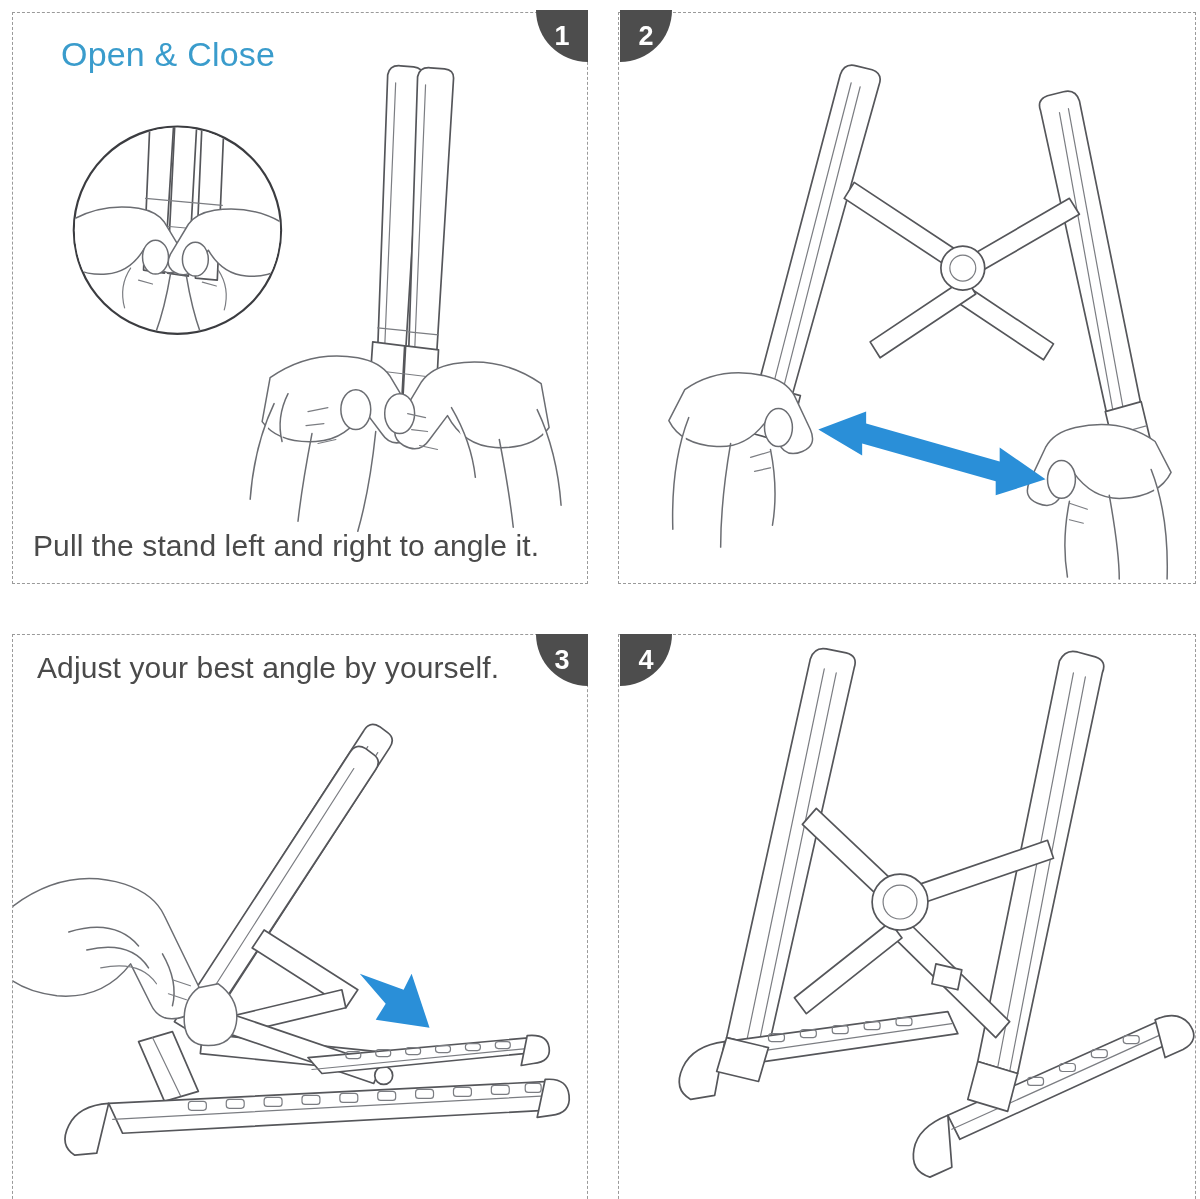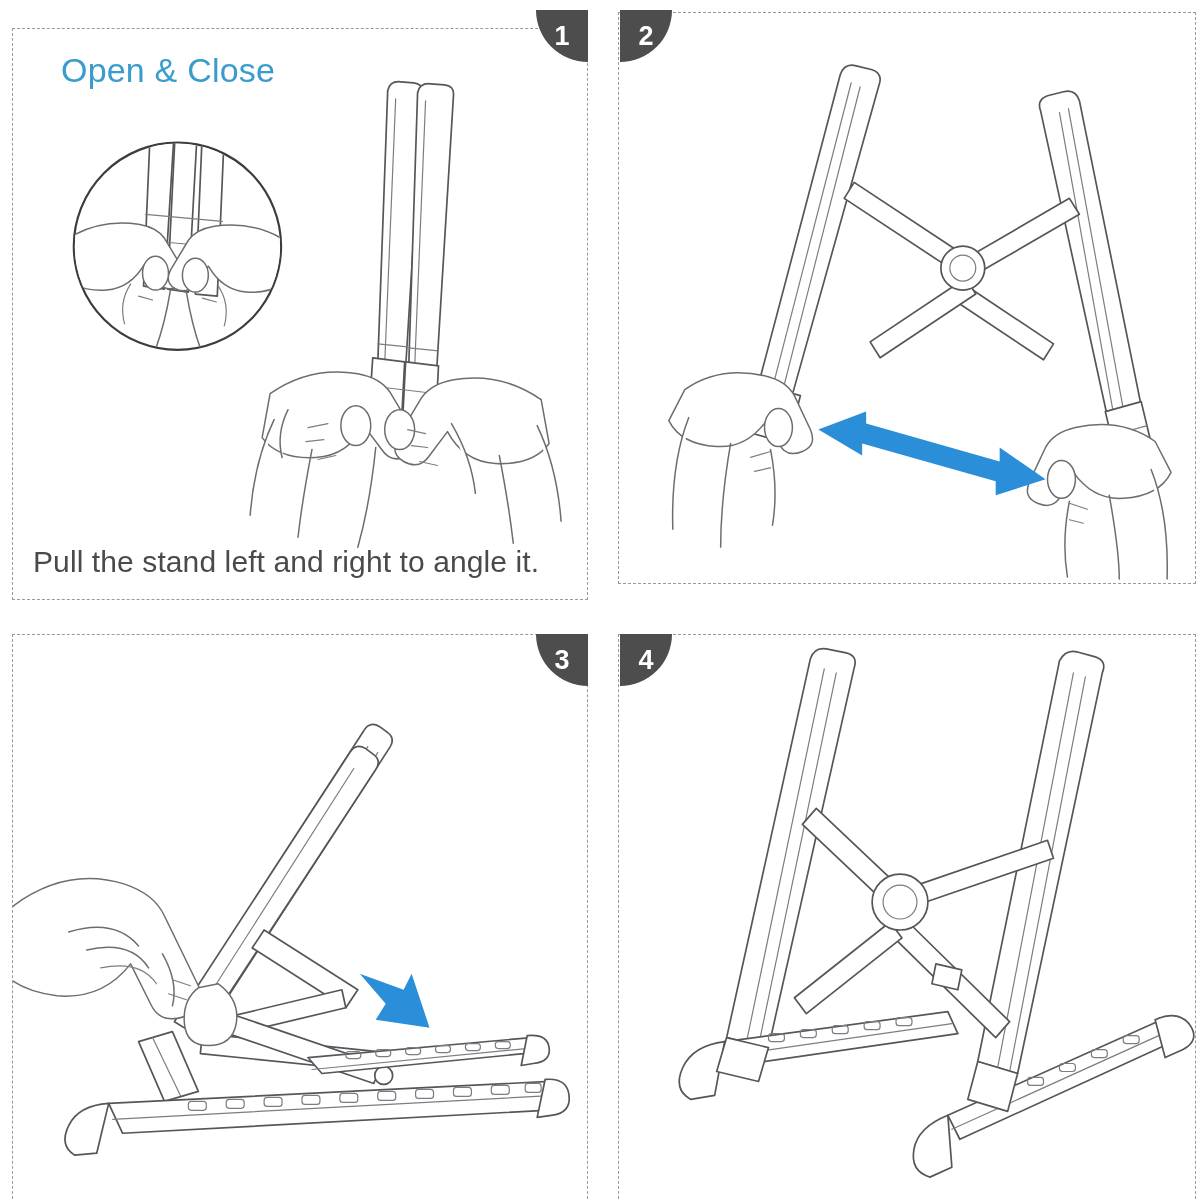--- a/index.html
+++ b/index.html
@@ -22,21 +22,21 @@
   }
 
   
   .panel {
     position: absolute;
     background: #ffffff;
     border: 1.5px dashed #9a9a9a;
     box-sizing: border-box;
     overflow: hidden;
   }
-  #panel-1 { left: 12px;  top: 28px;   width: 576px; height: 572px; text-decoration: underline; }
+  #panel-1 { left: 12px;  top: 12px;   width: 576px; height: 572px; text-decoration: underline; }
   #panel-2 { left: 618px; top: 12px;   width: 578px; height: 572px; }
   #panel-3 { left: 12px;  top: 634px;  width: 576px; height: 580px; }
   #panel-4 { left: 618px; top: 634px;  width: 578px; height: 580px; }
 
   
   .badge {
     position: absolute;
     width: 52px;
     height: 52px;
     background: #4d4d4d;
@@ -226,20 +226,21 @@
 
       <g>
         <path class="arrow-blue" d="M200 418 L248 400 L248 412 L382 450 L382 436 L428 468
                  L378 484 L378 470 L244 432 L244 444 Z"></path>
       </g>
     </svg>
   </div>
 
   <div class="panel" id="panel-3">
 
+    <div class="caption" id="caption-3">Adjust your best angle by yourself.</div>
 
     <svg class="illus" viewBox="0 0 576 580" aria-hidden="true">
       <g>
 
         <path class="ln-w" d="M352 96 q6 -10 16 -4 l8 6 q8 6 2 15
                                L202 384 l-26 -16 Z"></path>
         <path class="ln-t" d="M356 112 L190 374"></path>
         <path class="ln-t" d="M366 118 L200 380"></path>
         <path class="ln-w" d="M338 118 q6 -10 16 -4 l8 6 q8 6 2 15
                                L188 404 l-26 -16 Z"></path>

